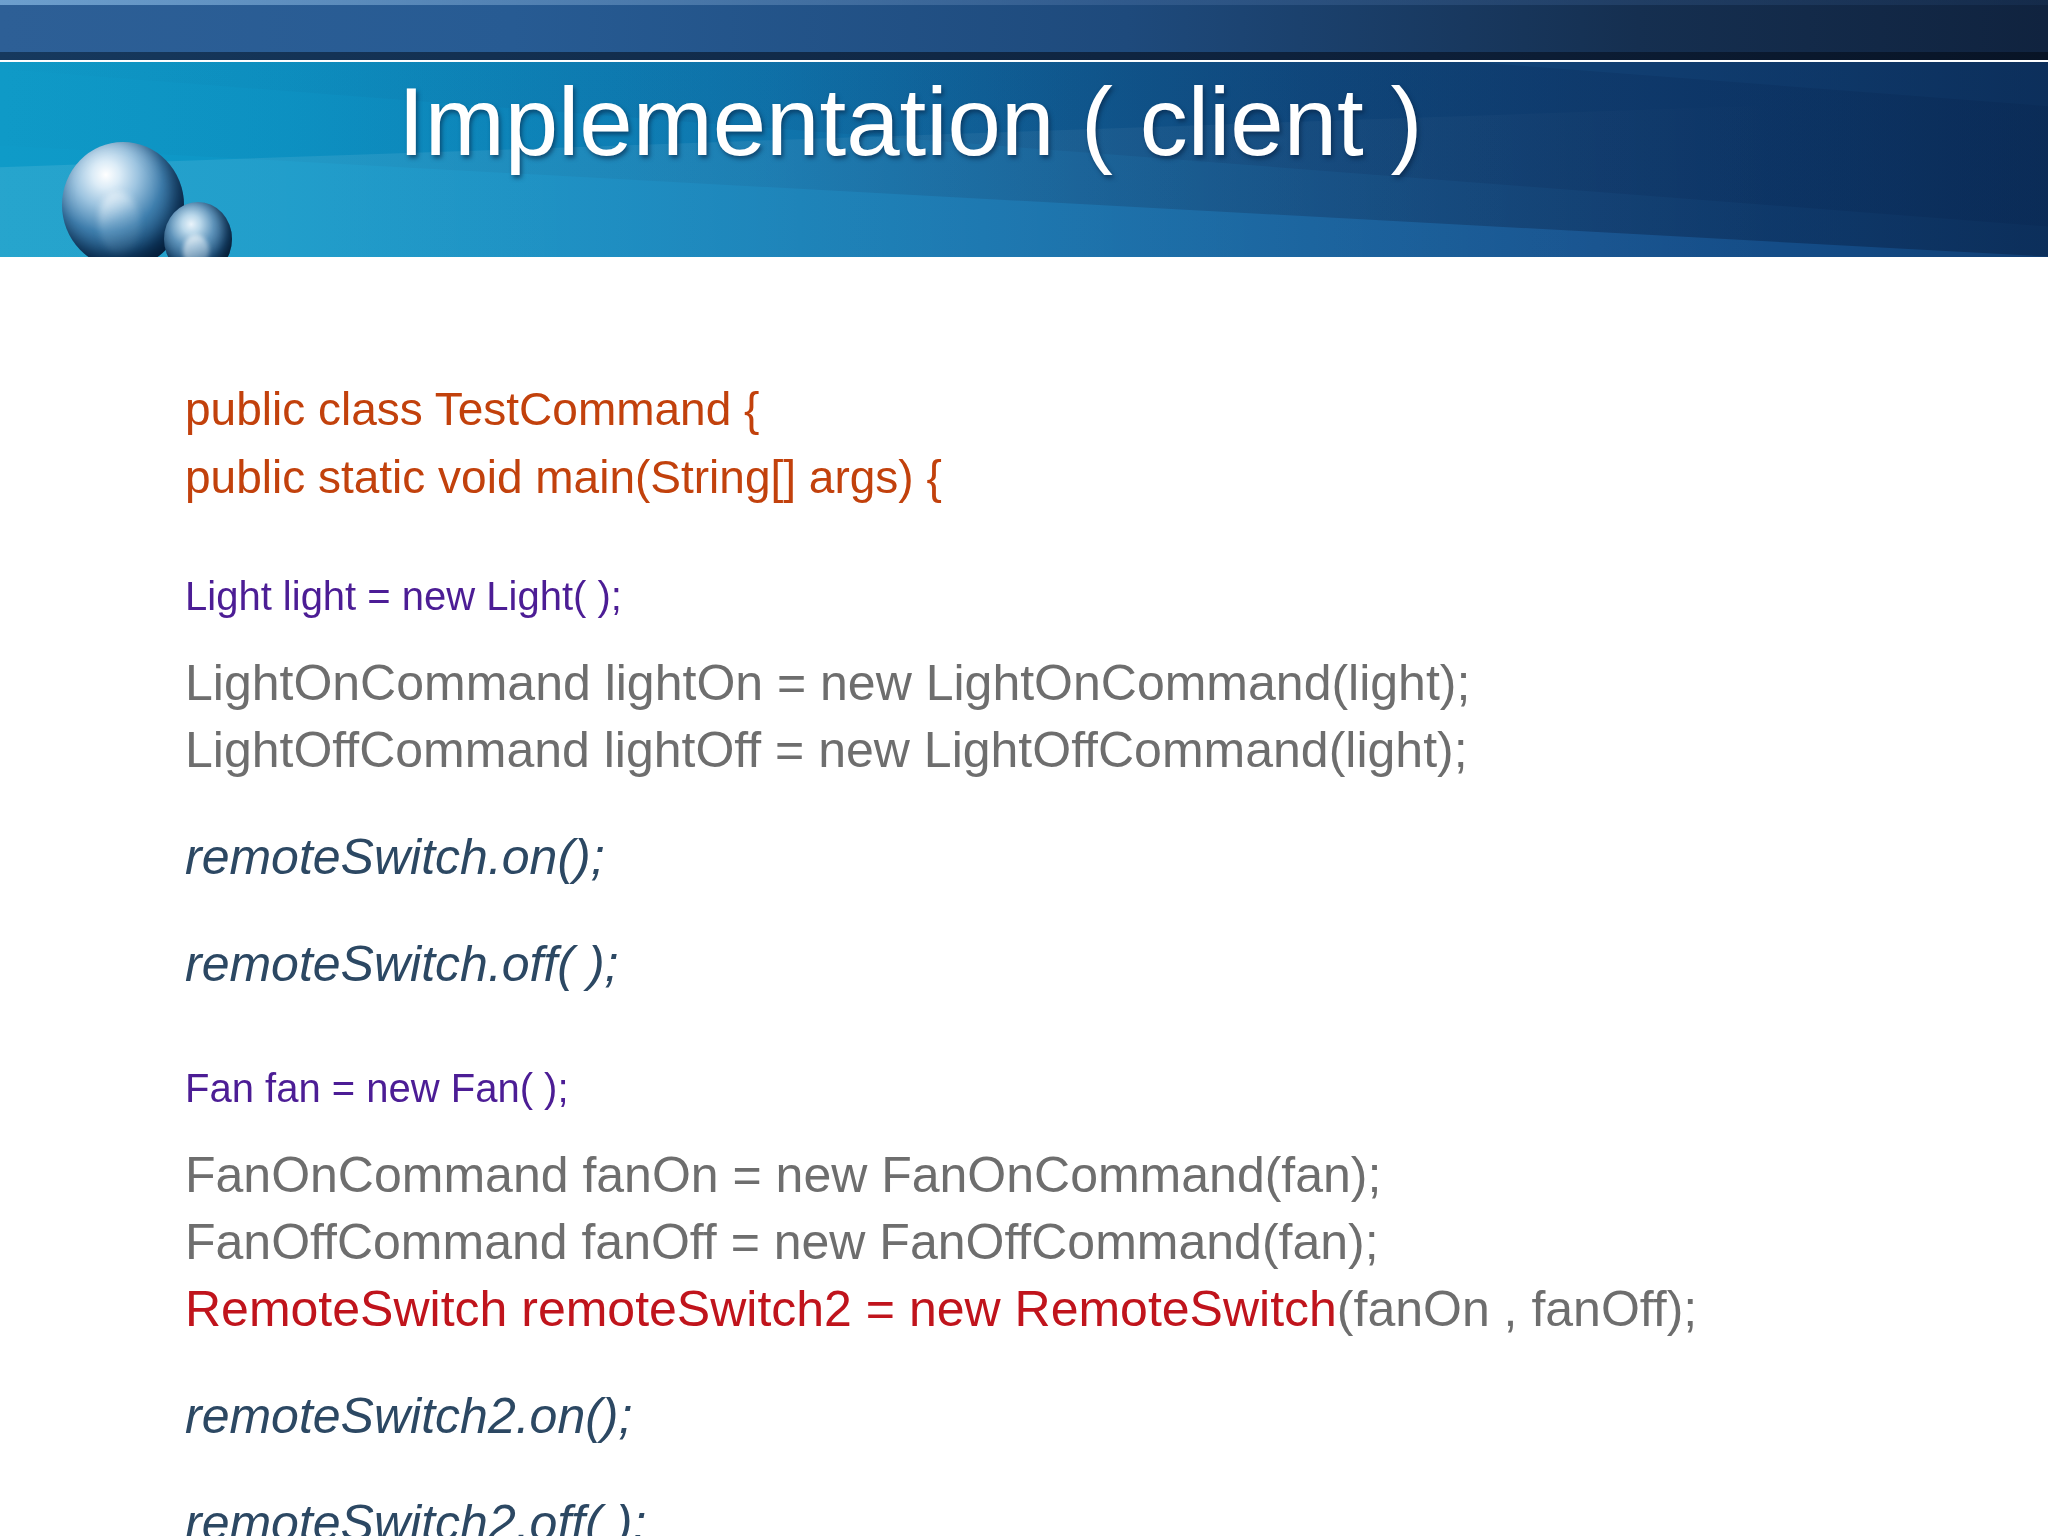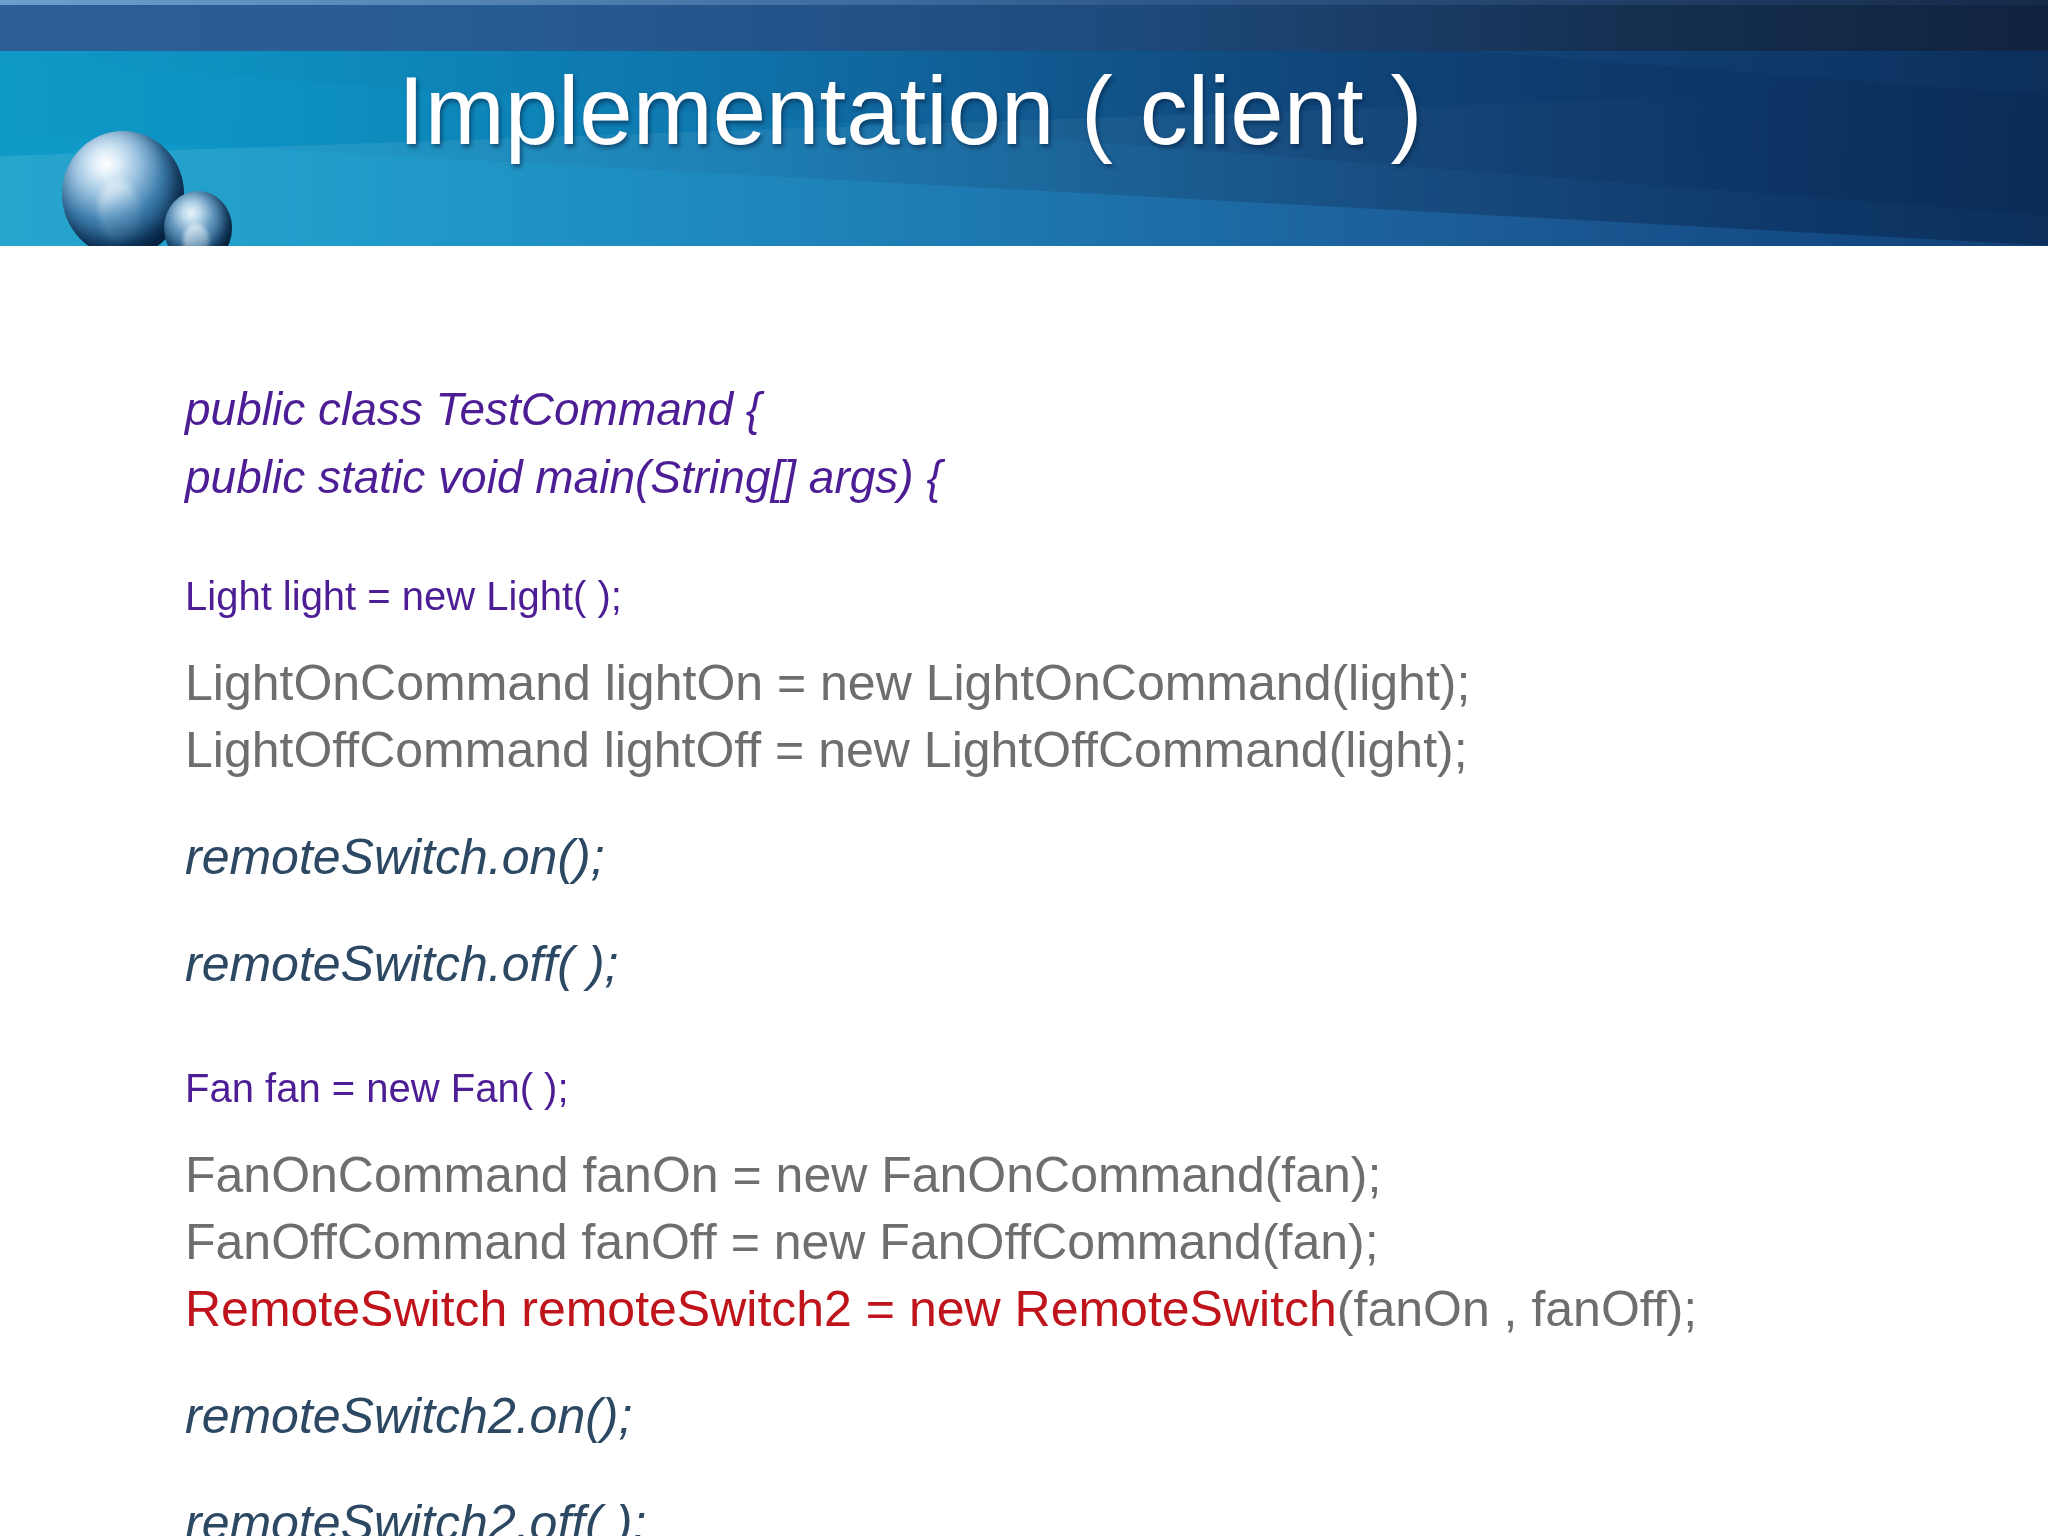--- a/index.html
+++ b/index.html
@@ -50,21 +50,21 @@
   .top-white {
     position: absolute;
     left: 0; top: 60px;
     width: 2048px; height: 7px;
     background: linear-gradient(to bottom, #ffffff, #eef6fb);
   }
 
   
   .banner {
     position: absolute;
-    left: 0; top: 51px;
+    left: 0; top: 62px;
     width: 2048px;
     height: 195px;
     background: linear-gradient(to right,
         #0f9bc8 0%,
         #0d95c6 14%,
         #0e86bd 30%,
         #1272ad 48%,
         #15609c 64%,
         #17538f 78%,
         #134a84 90%,
@@ -167,23 +167,22 @@
     left: 185px;
     top: 386px;
     width: 1800px;
   }
   .line {
     white-space: pre;
     line-height: 1.0;
   }
   .l-head {           
     font-size: 46px;
-    color: #4c1d95;
+    color: #c2410c;
     height: 68px;
-    font-style: italic;
   }
   .l-ctor {           
     font-size: 40px;
     color: #4c1d95;
     height: 82px;
   }
   .l-cmd {            
     font-size: 50px;
     color: #6e6e6e;
     height: 67px;

